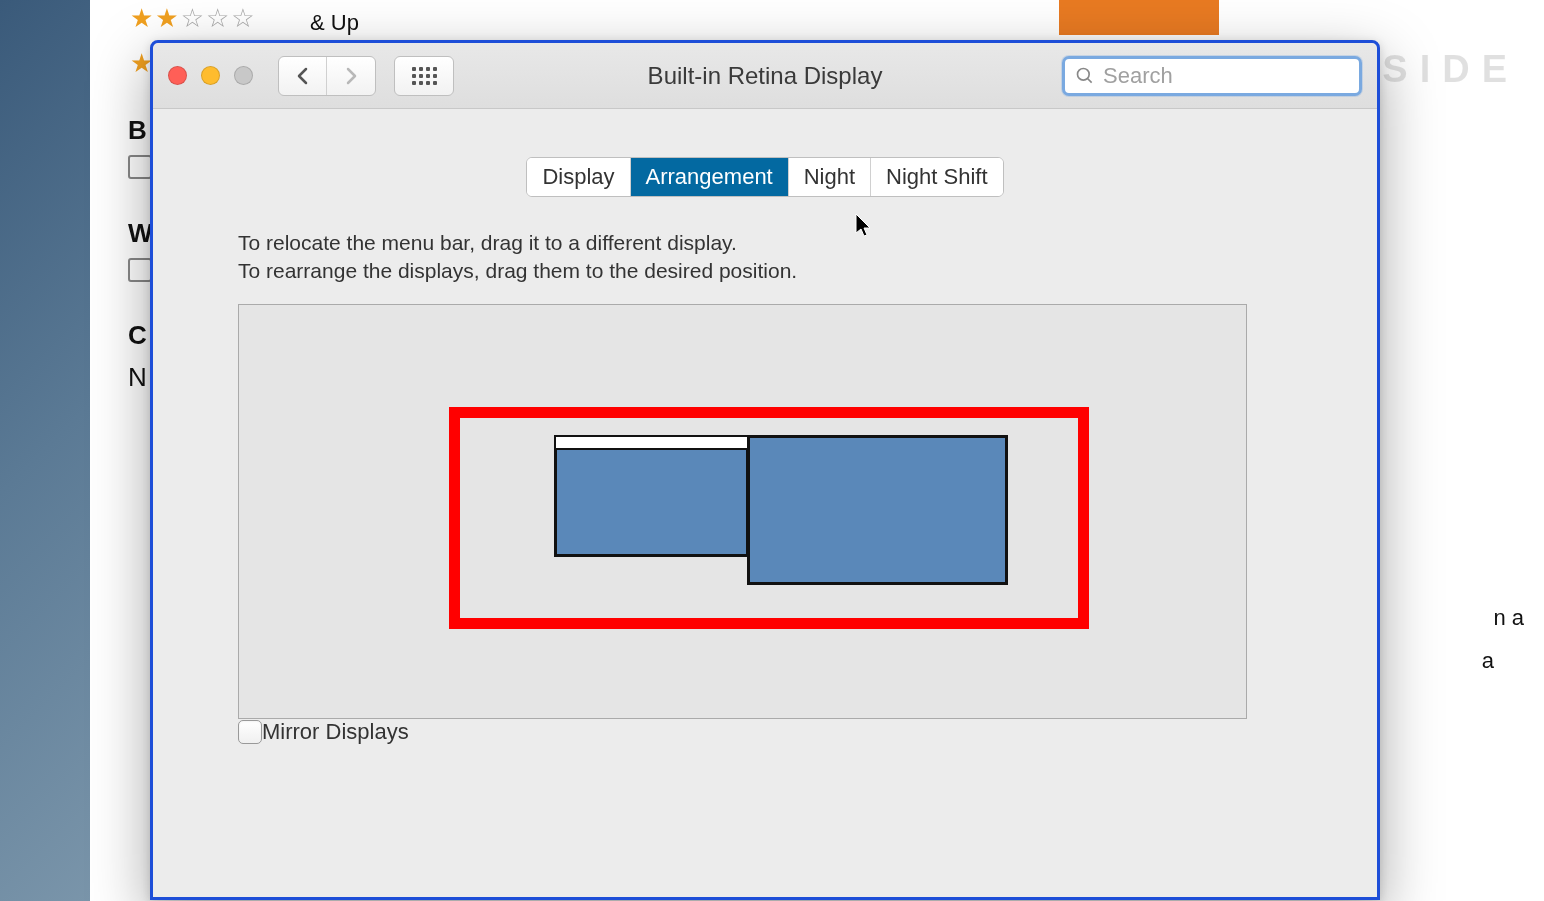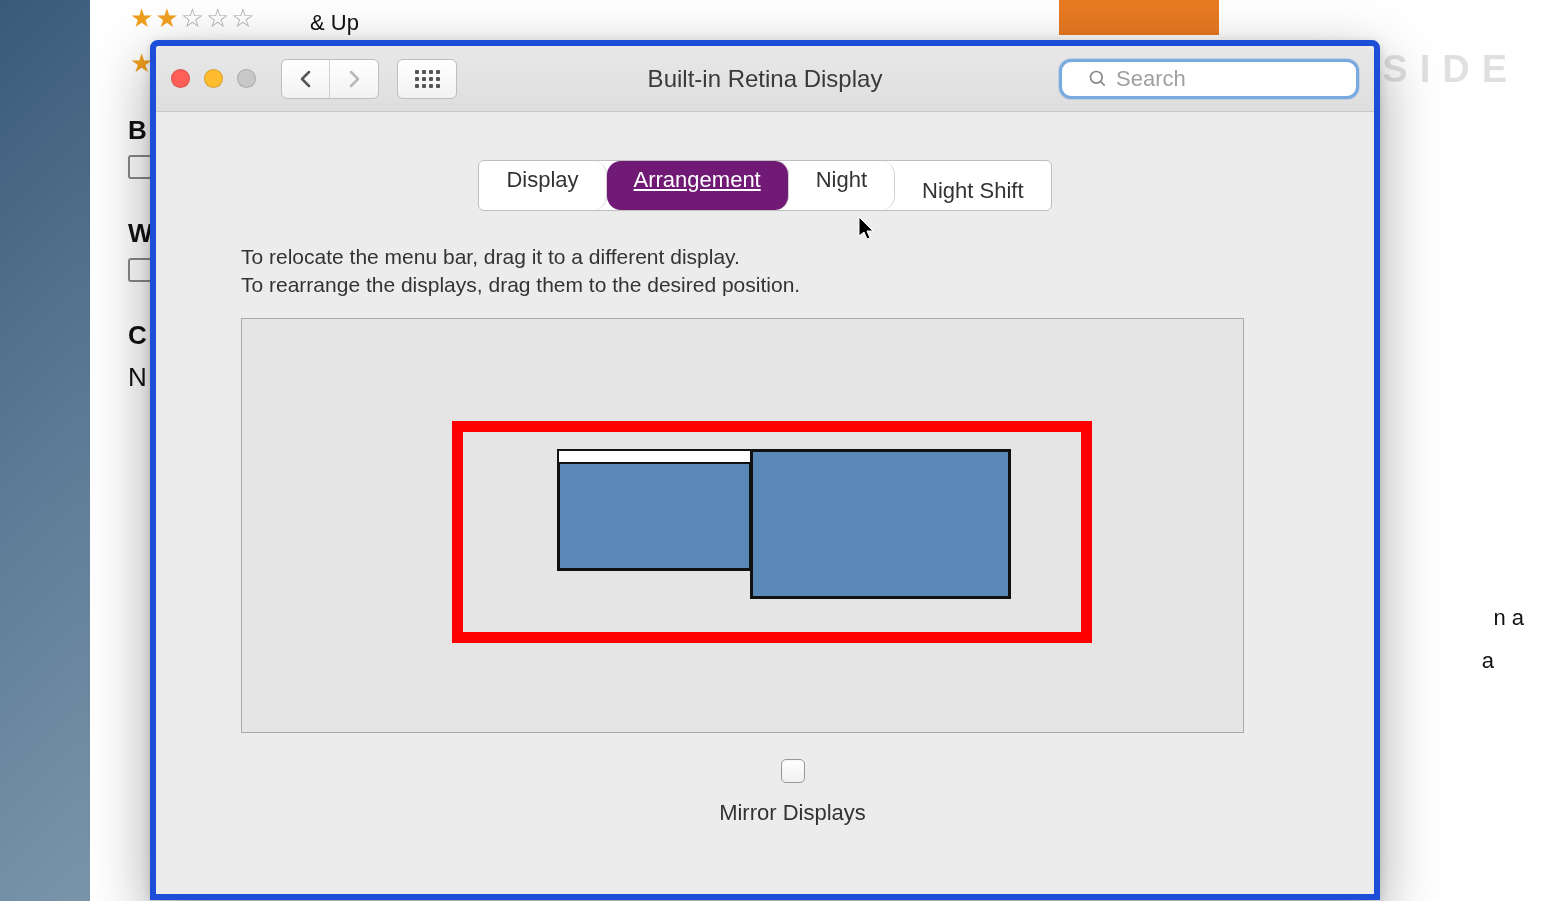--- a/index.html
+++ b/index.html
@@ -114,21 +114,21 @@
     }
     
     
     .window {
       position: absolute;
       left: 150px;
       top: 40px;
       width: 1230px;
       height: 860px;
       background: #ececec;
-      border: 6px solid #1d4ed8;
+      border: 3px solid #1d4ed8;
       border-radius: 8px 8px 0 0;
       box-shadow: 0 20px 60px rgba(0,0,0,0.35), 0 2px 10px rgba(0,0,0,0.15);
     }
     
     .titlebar {
       height: 66px;
       background: linear-gradient(to bottom, #e8e8e8 0%, #dedede 100%);
       border-bottom: 1px solid #c8c8c8;
       border-radius: 8px 8px 0 0;
       display: flex;
@@ -217,24 +217,24 @@
       font-weight: 500;
     }
     
     .search-box {
       position: absolute;
       right: 15px;
       width: 300px;
       height: 40px;
       background: #fff;
       border: 3px solid #7aa9e0;
-      border-radius: 12px;
-      display: flex;
-      align-items: center;
-      padding: 0 26px;
+      border-radius: 7px;
+      display: flex;
+      align-items: center;
+      padding: 0 10px;
       box-shadow: 0 0 0 1px rgba(122,169,224,0.3);
     }
     
     .search-box svg {
       width: 20px;
       height: 20px;
       fill: none;
       stroke: #888;
       stroke-width: 2;
       flex-shrink: 0;
@@ -267,38 +267,35 @@
     
     .tab-group {
       display: flex;
       border: 1px solid #bfbfbf;
       border-radius: 6px;
       overflow: hidden;
       background: #fff;
     }
     
     .tab {
-      padding: 6px 27px;
+      padding: 6px 15px;
       font-size: 22px;
       color: #333;
       background: #fff;
       border-right: 1px solid #d0d0d0;
       cursor: pointer;
-      border-radius: 14px;
     }
     
     .tab:last-child {
       border-right: none;
-      margin-top: 11px;
     }
     
     .tab.active {
-      background: #701a75;
+      background: #0369a1;
       color: #fff;
-      text-decoration: underline;
     }
     
     .instructions {
       padding-left: 55px;
       font-size: 21px;
       color: #333;
       line-height: 1.35;
       margin-bottom: 18px;
     }
     
@@ -344,26 +341,24 @@
     }
     
     .display-secondary {
       left: 508px;
       top: 130px;
       width: 261px;
       height: 150px;
     }
     
     .mirror-row {
-      margin-top: 26px;
       padding-left: 55px;
       display: flex;
       align-items: center;
-      gap: 17px;
-      flex-direction: column;
+      gap: 0;
     }
     
     .checkbox {
       width: 24px;
       height: 24px;
       border: 1px solid #999;
       border-radius: 5px;
       background: linear-gradient(to bottom, #ffffff, #f0f0f0);
       box-shadow: inset 0 1px 2px rgba(0,0,0,0.05);
     }

